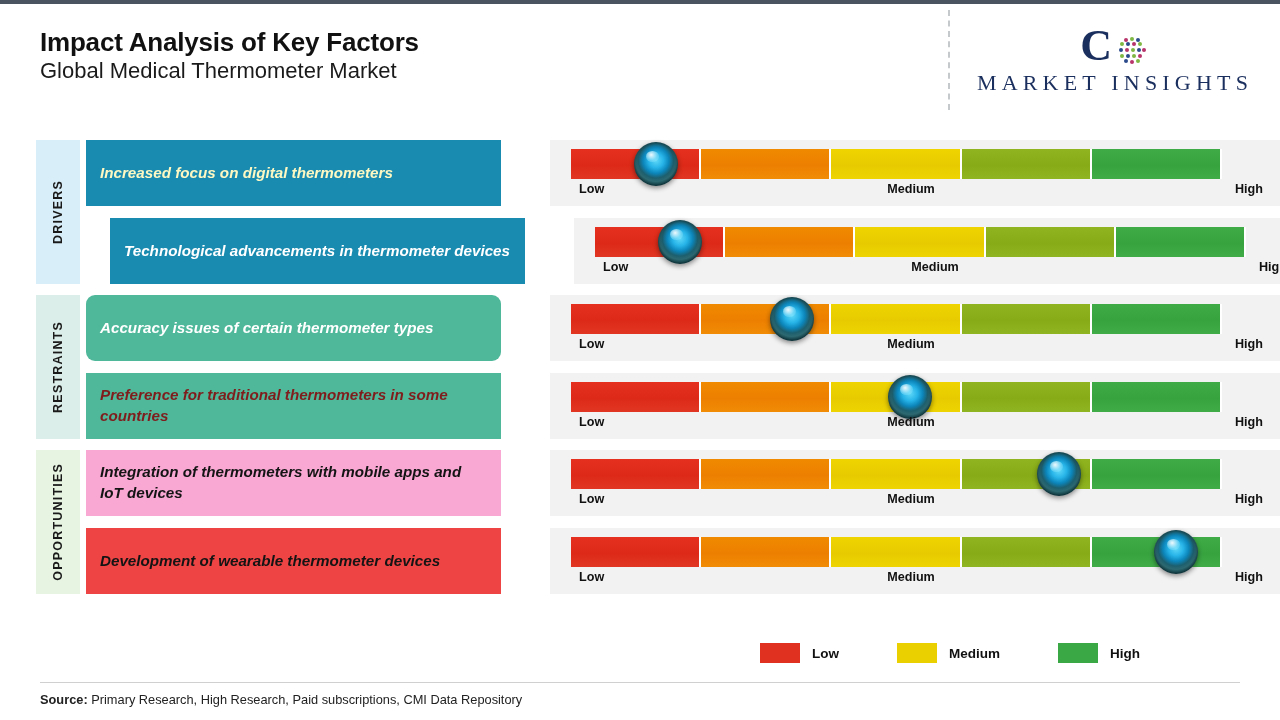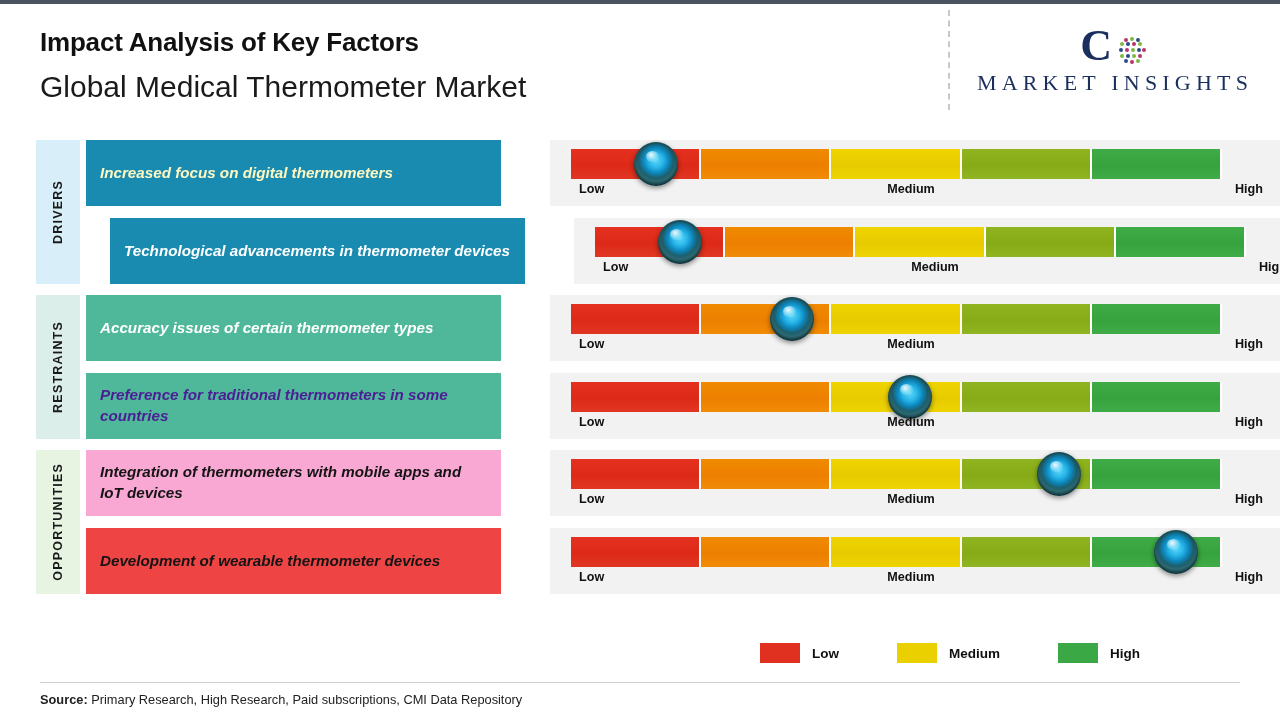--- a/index.html
+++ b/index.html
@@ -36,25 +36,25 @@
   }
   #title-main {
     font-size: 26px;
     font-weight: bold;
     letter-spacing: -0.2px;
     color: #111111;
     line-height: 1.12;
     white-space: nowrap;
   }
   #title-sub {
-    font-size: 30px;
+    font-size: 22px;
     font-weight: normal;
     color: #1a1a1a;
     line-height: 1.2;
-    margin-top: 12px;
+    margin-top: 1px;
     white-space: nowrap;
   }
 
   #logo-divider {
     position: absolute;
     left: 948px; top: 6px;
     width: 0; height: 100px;
     border-left: 2px dashed #c6c9cc;
   }
   #logo-block {
@@ -341,42 +341,42 @@
             <span class="lab-high">High</span>
           </div>
         </div>
       </div>
     </div>
     <div class="cat-group" style="top: 155px; height: 144px;">
       <div class="cat-label" style="height: 144px; background: rgb(219, 238, 233);">
         <span>RESTRAINTS</span>
       </div>
       <div class="factor-row" style="top: 0px; height: 66px;">
-        <div class="factor-box" style="background: rgb(79, 184, 154);">
+        <div class="factor-box" style="background: rgb(79, 184, 154); border-radius: 9px;">
           <div class="factor-text" style="color: rgb(255, 255, 255);">Accuracy issues of certain thermometer types</div>
         </div>
         <div class="scale-panel">
           <div class="scale-bar">
             <div class="seg s1"></div>
             <div class="seg s2"></div>
             <div class="seg s3"></div>
             <div class="seg s4"></div>
             <div class="seg s5"></div>
             <div class="marker" title="Low-Medium" style="left: 34%;"></div>
           </div>
           <div class="scale-labels">
             <span class="lab-low">Low</span>
             <span class="lab-med">Medium</span>
             <span class="lab-high">High</span>
           </div>
         </div>
       </div>
       <div class="factor-row" style="top: 78px; height: 66px;">
         <div class="factor-box" style="background: rgb(79, 184, 154);">
-          <div class="factor-text" style="color: #4c1d95;">Preference for traditional thermometers in some countries</div>
+          <div class="factor-text" style="color: #7f1d1d;">Preference for traditional thermometers in some countries</div>
         </div>
         <div class="scale-panel">
           <div class="scale-bar">
             <div class="seg s1"></div>
             <div class="seg s2"></div>
             <div class="seg s3"></div>
             <div class="seg s4"></div>
             <div class="seg s5"></div>
             <div class="marker" title="Medium" style="left: 52%;"></div>
           </div>

